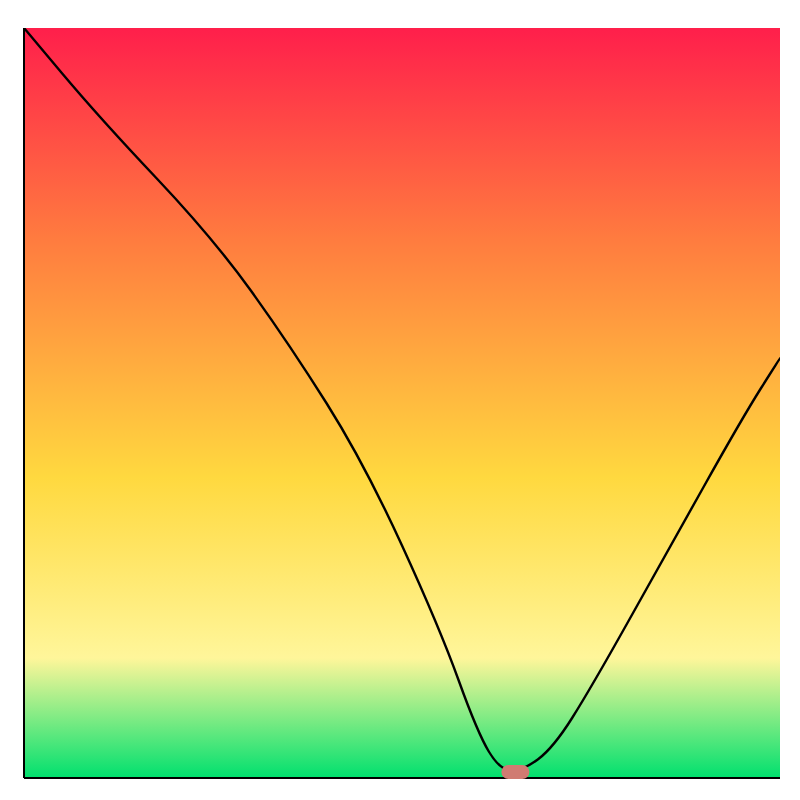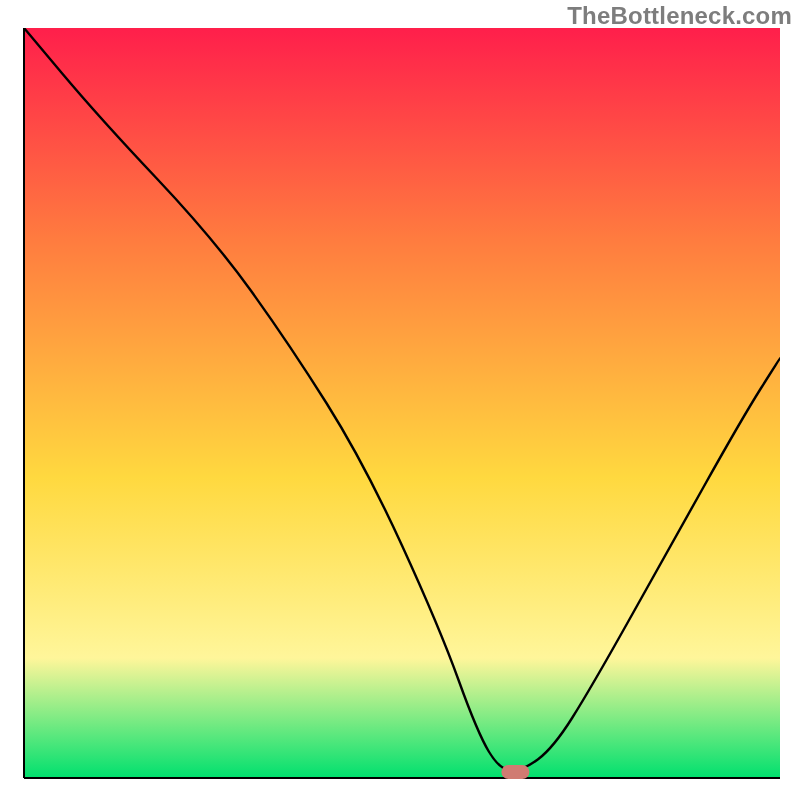--- a/index.html
+++ b/index.html
@@ -29,21 +29,20 @@
     position: absolute;
     left: 0;
     top: 0;
   }
 </style>
 </head>
 <body>
 
 <div class="chart-wrap">
 
-  <div class="watermark">TheBottleneck.com</div>
 
   <svg class="plot" width="800" height="800" viewBox="0 0 800 800">
 
     <defs>
       <linearGradient id="bg-grad" x1="0" y1="0" x2="0" y2="1">
         <stop id="g0" offset="0%" stop-color="#ff1f4b"></stop>
         <stop id="g1" offset="28%" stop-color="#ff7b3f"></stop>
         <stop id="g2" offset="60%" stop-color="#ffd93f"></stop>
         <stop id="g3" offset="84%" stop-color="#fff69a"></stop>
         <stop id="g4" offset="100%" stop-color="#00e06e"></stop>

